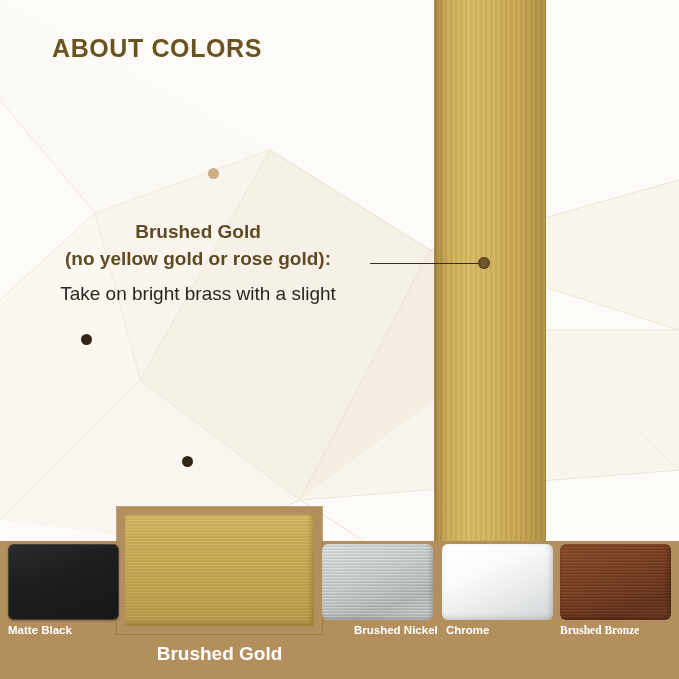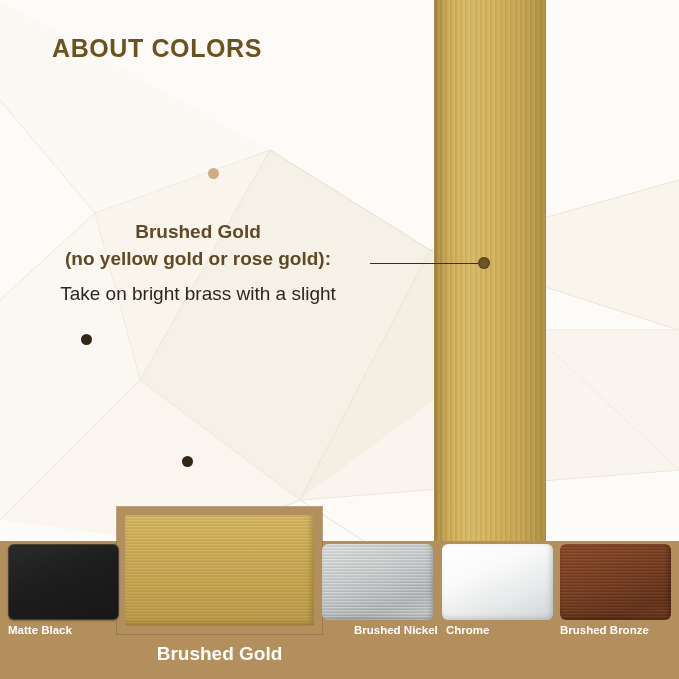--- a/index.html
+++ b/index.html
@@ -226,21 +226,21 @@
     left: 560px;
     background:
       repeating-linear-gradient(0deg,
         rgba(255,220,180,.14) 0px,
         rgba(0,0,0,.05) 1px,
         rgba(60,25,8,.22) 2px,
         rgba(255,220,180,.08) 3px),
       linear-gradient(160deg, #8a4a28 0%, #7a3f22 40%, #63301a 80%, #713a20 100%);
     box-shadow: inset -2px -2px 5px rgba(40,18,8,.45);
   }
-  .lb-bronze { left: 560px; }
+  .lb-bronze { left: 560px; font-family: Liberation Serif, serif; }
 </style>
 </head>
 <body>
 
 <div id="stage">
 
   <svg class="bg-poly" viewBox="0 0 679 679" preserveAspectRatio="none">
     <rect x="0" y="0" width="679" height="679" fill="#fdfbf7"></rect>
     <g stroke="#e6ddcd" stroke-width="1" fill="none" opacity="0.9">
       <path d="M0,300 L95,213 L270,150 L430,250 L679,180"></path>

